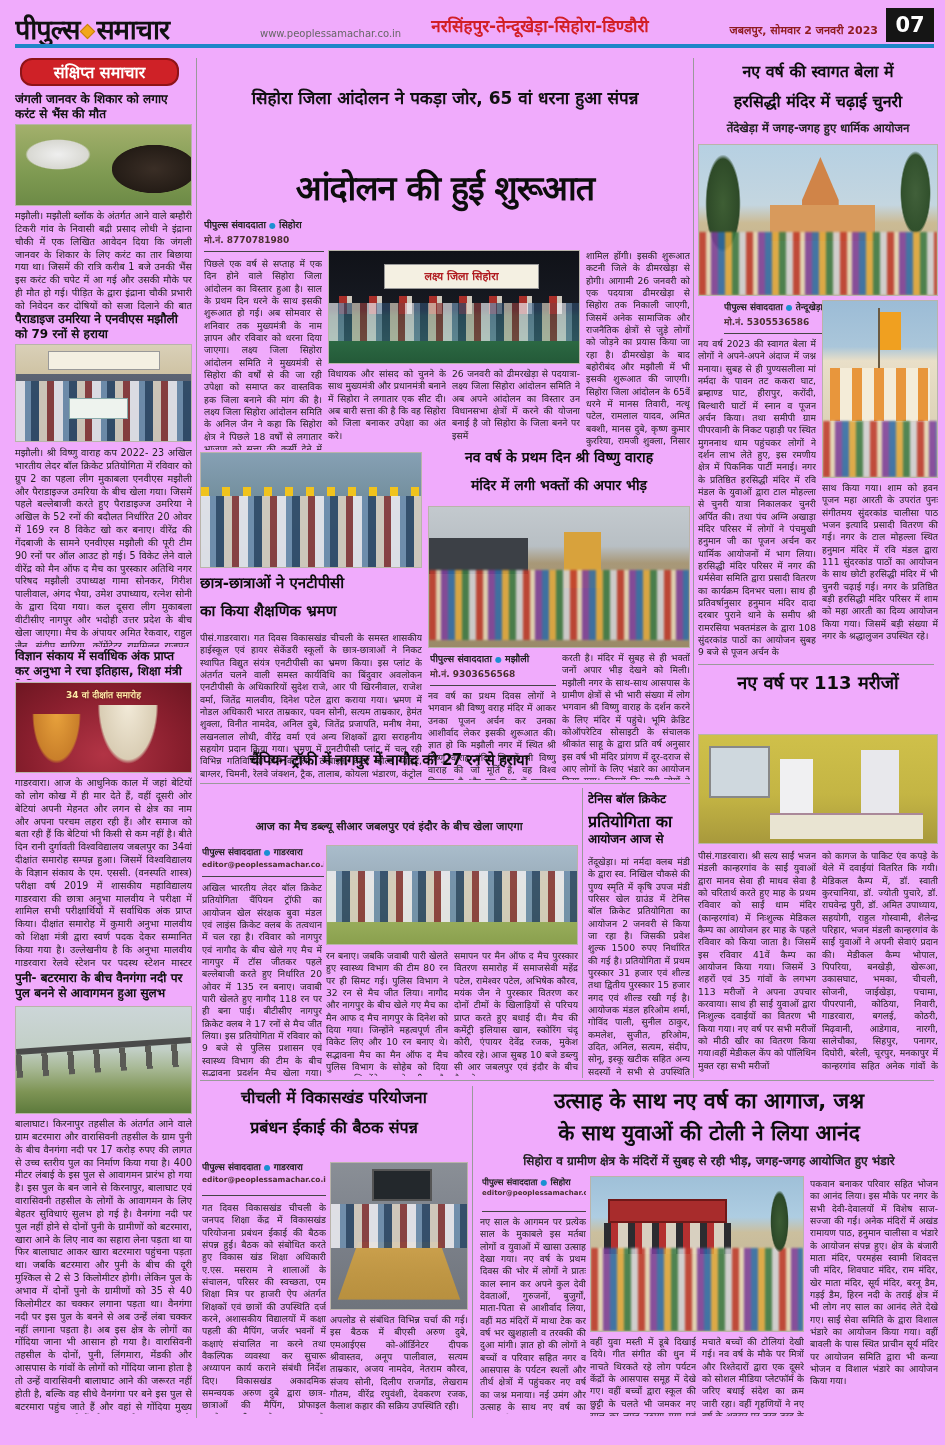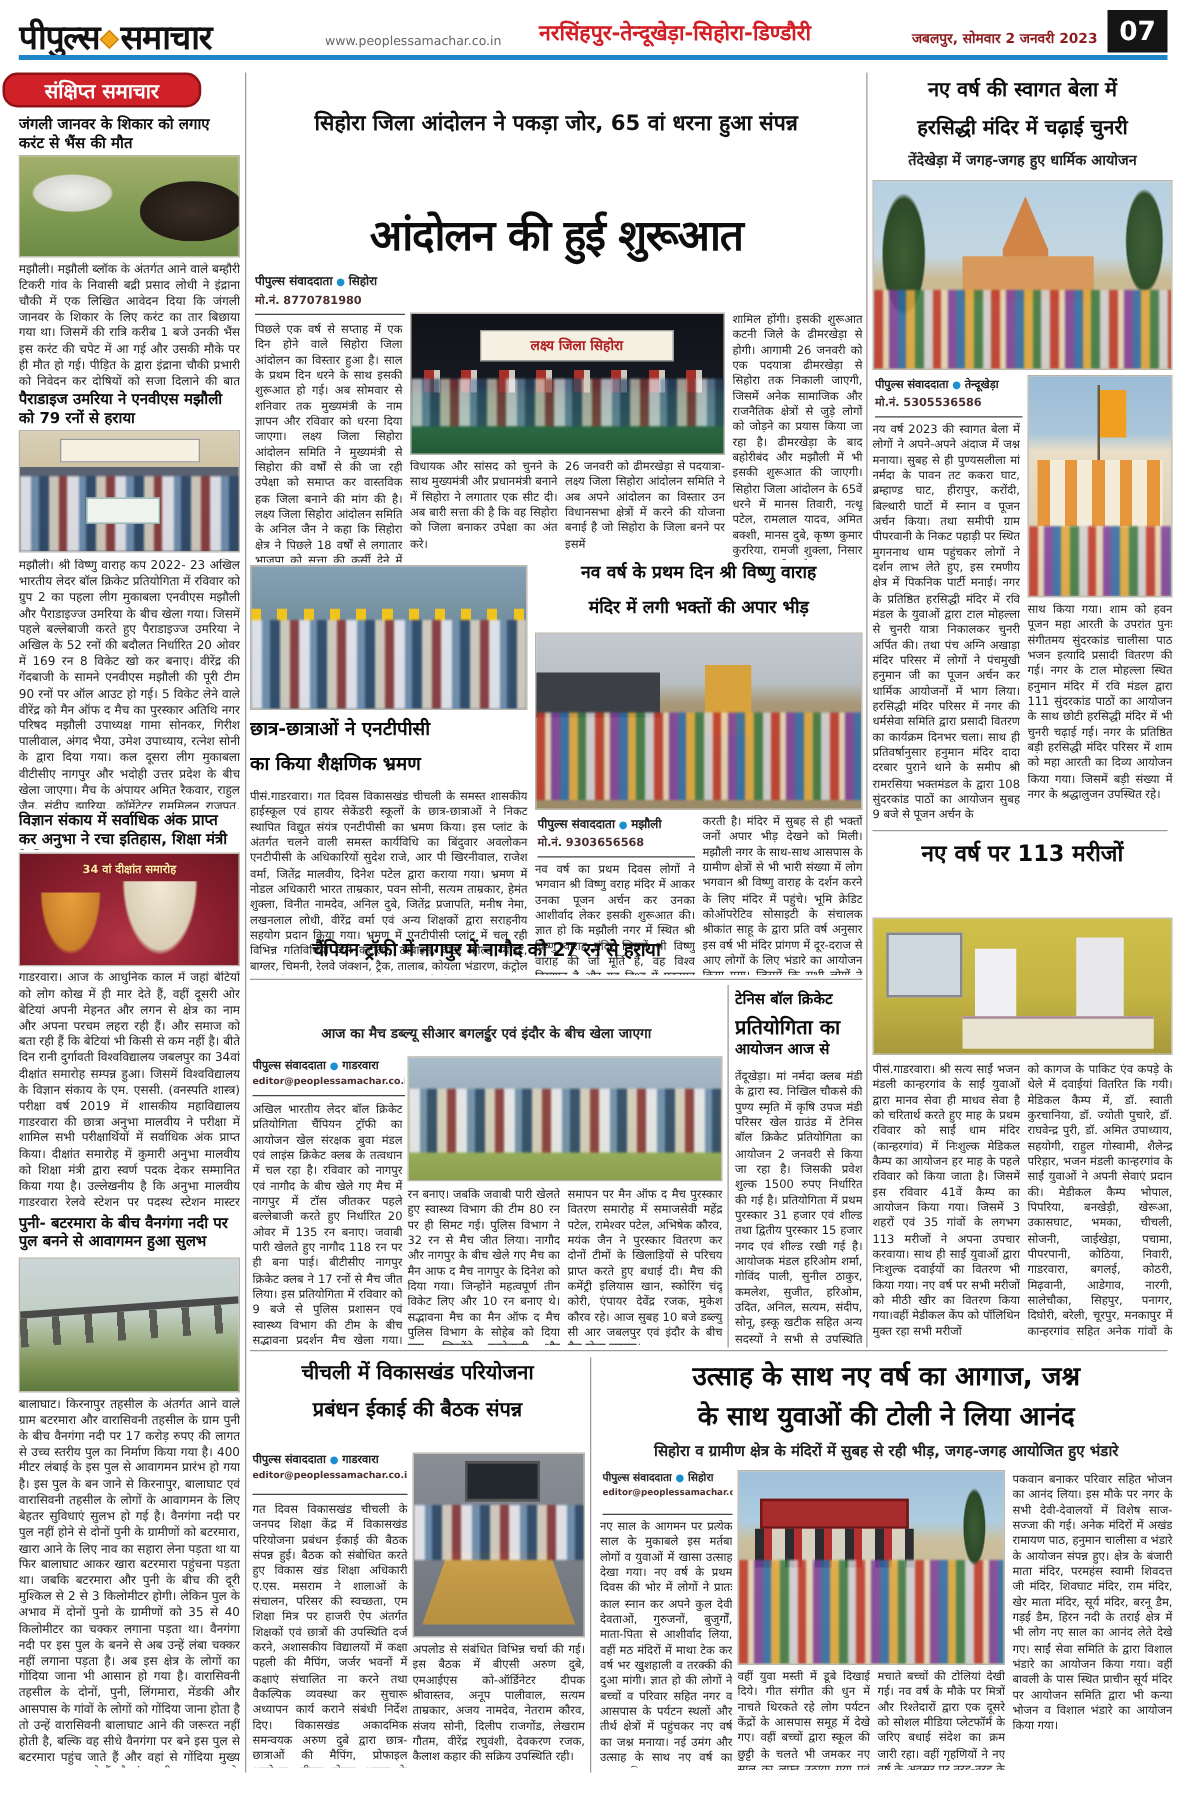--- a/index.html
+++ b/index.html
@@ -1,19 +1,19 @@
 <!DOCTYPE html>
 <html><head>
 <meta charset="utf-8">
 <style>
   * { box-sizing: border-box; margin: 0; padding: 0; }
   html,body { background:#e9e9e9; }
   #page {
     position: relative; width: 945px; height: 1445px; margin: 0 auto;
-    background: #ffffff; overflow: hidden;
+    background: #f0abfc; overflow: hidden;
     font-family: "DejaVu Sans", sans-serif; color:#1c1c1c;
   }
   .abs { position: absolute; overflow: hidden; }
   
   .masthead { font-weight: bold; font-size: 27px; letter-spacing: -1px; color:#111; white-space: nowrap; }
   .diamond { display:inline-block; width:11px; height:11px; background:#f2a71b; transform: rotate(45deg); margin:0 3px 2px 3px; border:1px solid #c77f10; }
   .website { font-size: 10px; color:#666; }
   .regions { font-size: 17px; font-weight: bold; color:#d21f26; text-align:center; white-space:nowrap; }
   .dateline { font-size: 11px; font-weight: bold; color:#8e1b1e; text-align:right; white-space:nowrap; }
   .pagebox { background:#151515; color:#fff; font-size:21px; font-weight:bold; text-align:center; line-height:34px; }
@@ -61,21 +61,21 @@
   <div class="abs blueline" style="left:15px; top:44px; width:919px; height:4px;"></div>
 
   <div class="abs vrule" style="left:196px; top:58px; height:1360px;"></div>
   <div class="abs vrule" style="left:693px; top:58px; height:1020px;"></div>
   <div class="abs vrule" style="left:582px; top:788px; height:290px;"></div>
   <div class="abs vrule" style="left:472px; top:1086px; height:332px;"></div>
   <div class="abs hrule" style="left:200px; top:783px; width:490px;"></div>
   <div class="abs hrule" style="left:200px; top:1080px; width:734px;"></div>
   <div class="abs hrule" style="left:698px; top:664px; width:236px;"></div>
 
-  <div class="abs side-title" style="left:2px; top:58px; width:159px; height:28px;border-radius:12px;">संक्षिप्त समाचार</div>
+  <div class="abs side-title" style="left:20px; top:58px; width:159px; height:28px;border-radius:12px;">संक्षिप्त समाचार</div>
 
   <div class="abs side-head" style="left:15px; top:92px; width:177px; height:30px;">जंगली जानवर के शिकार को लगाए करंट से भैंस की मौत</div>
   <div class="photo" style="left:15px; top:124px; width:177px; height:82px; background:linear-gradient(180deg,#a3b06c 0%,#7f9a52 60%,#6d8a46 100%);">
     <div style="position:absolute; left:55%; top:25%; width:48%; height:60%; background:radial-gradient(ellipse at center,#3a2e26 0%,#241c16 70%, transparent 72%);"></div>
     <div style="position:absolute; left:5%; top:18%; width:38%; height:38%; background:radial-gradient(ellipse at center,#efefef 0%,#d8d8d2 65%, transparent 70%);"></div>
   </div>
   <div class="abs body-txt" style="left:15px; top:210px; width:177px; height:100px; font-size:9.6px;">मझौली। मझौली ब्लॉक के अंतर्गत आने वाले बम्हौरी टिकरी गांव के निवासी बद्री प्रसाद लोधी ने इंद्राना चौकी में एक लिखित आवेदन दिया कि जंगली जानवर के शिकार के लिए करंट का तार बिछाया गया था। जिसमें की रात्रि करीब 1 बजे उनकी भैंस इस करंट की चपेट में आ गई और उसकी मौके पर ही मौत हो गई। पीड़ित के द्वारा इंद्राना चौकी प्रभारी को निवेदन कर दोषियों को सजा दिलाने की बात कही गई है।</div>
 
   <div class="abs side-head" style="left:15px; top:312px; width:177px; height:30px;">पैराडाइज उमरिया ने एनवीएस मझौली को 79 रनों से हराया</div>
   <div class="photo" style="left:15px; top:344px; width:177px; height:98px; background:linear-gradient(180deg,#d9d0b8 0%,#cfc3a4 30%,#5c6474 30%,#49505e 100%);">
@@ -134,21 +134,21 @@
     <div class="crowdstrip" style="top:45%; height:50%;"></div>
   </div>
   <div class="abs byline" style="left:430px; top:652px; width:126px; height:34px;">
     <div class="bl-row"><span>पीपुल्स संवाददाता</span><span class="bl-dot"></span><span>मझौली</span></div>
     <div class="bl-contact">मो.नं. 9303656568</div>
   </div>
   <div class="abs body-txt" style="left:428px; top:690px; width:128px; height:90px;">नव वर्ष का प्रथम दिवस लोगों ने भगवान श्री विष्णु वराह मंदिर में आकर उनका पूजन अर्चन कर उनका आशीर्वाद लेकर इसकी शुरूआत की। ज्ञात हो कि मझौली नगर में स्थित श्री विष्णु वाराह मंदिर जिसमें श्री विष्णु वाराह की जो मूर्ति है, वह विश्व विख्यात है और यह विश्व में एकमात्र ऐसी मूर्ति है जो सभी को अपनी ओर आकर्षित</div>
   <div class="abs body-txt" style="left:562px; top:652px; width:128px; height:128px;">करती है। मंदिर में सुबह से ही भक्तों जनों अपार भीड़ देखने को मिली। मझौली नगर के साथ-साथ आसपास के ग्रामीण क्षेत्रों से भी भारी संख्या में लोग भगवान श्री विष्णु वाराह के दर्शन करने के लिए मंदिर में पहुंचे। भूमि क्रेडिट कोऑपरेटिव सोसाइटी के संचालक श्रीकांत साहू के द्वारा प्रति वर्ष अनुसार इस वर्ष भी मंदिर प्रांगण में दूर-दराज से आए लोगों के लिए भंडारे का आयोजन किया गया। जिसमें कि सभी लोगों ने भंडारे का प्रसाद ग्रहण किया।</div>
 
   <div class="abs head-lg" style="left:200px; top:749px; width:378px; height:26px; font-size:15px; letter-spacing:-0.5px;">चैंपियन ट्रॉफी में नागपुर में नागौद को 27 रन से हराया</div>
-  <div class="abs subhead" style="left:200px; top:818px; width:378px; height:22px; font-size:11px;">आज का मैच डब्ल्यू सीआर बगलईुर एवं इंदौर के बीच खेला जाएगा</div>
+  <div class="abs subhead" style="left:200px; top:818px; width:378px; height:22px; font-size:11px;">आज का मैच डब्ल्यू सीआर जबलपुर एवं इंदौर के बीच खेला जाएगा</div>
   <div class="abs byline" style="left:202px; top:845px; width:122px; height:32px;">
     <div class="bl-row" style="font-size:9px;"><span>पीपुल्स संवाददाता</span><span class="bl-dot"></span><span>गाडरवारा</span></div>
     <div class="bl-contact" style="font-size:7.5px;">editor@peoplessamachar.co.in</div>
   </div>
   <div class="photo" style="left:326px; top:845px; width:252px; height:100px; background:linear-gradient(180deg,#a9bccb 0%,#9fb2c0 24%,#b8c583 36%,#9cb05e 70%,#8aa04e 100%);">
     <div class="figstrip" style="top:26%; height:52%;"></div>
   </div>
   <div class="abs body-txt" style="left:202px; top:882px; width:120px; height:194px;">अखिल भारतीय लेदर बॉल क्रिकेट प्रतियोगिता चैंपियन ट्रॉफी का आयोजन खेल संरक्षक बुवा मंडल एवं लाइंस क्रिकेट क्लब के तत्वधान में चल रहा है। रविवार को नागपुर एवं नागौद के बीच खेले गए मैच में नागपुर में टॉस जीतकर पहले बल्लेबाजी करते हुए निर्धारित 20 ओवर में 135 रन बनाए। जवाबी पारी खेलते हुए नागौद 118 रन पर ही बना पाई। बीटीसीए नागपुर क्रिकेट क्लब ने 17 रनों से मैच जीत लिया। इस प्रतियोगिता में रविवार को 9 बजे से पुलिस प्रशासन एवं स्वास्थ्य विभाग की टीम के बीच सद्भावना प्रदर्शन मैच खेला गया। जिसमें निर्धारित 10 ओवर के मैच में पुलिस विभाग की टीम ने पहले बल्लेबाजी करते हुए 112</div>
   <div class="abs body-txt" style="left:326px; top:950px; width:122px; height:126px;">रन बनाए। जबकि जवाबी पारी खेलते हुए स्वास्थ्य विभाग की टीम 80 रन पर ही सिमट गई। पुलिस विभाग ने 32 रन से मैच जीत लिया। नागौद और नागपुर के बीच खेले गए मैच का मैन आफ द मैच नागपुर के दिनेश को दिया गया। जिन्होंने महत्वपूर्ण तीन विकेट लिए और 10 रन बनाए थे। सद्भावना मैच का मैन ऑफ द मैच पुलिस विभाग के सोहेब को दिया गया, जिन्होंने बल्लेबाजी और गेंदबाजी में शानदार प्रदर्शन किया था।</div>
   <div class="abs body-txt" style="left:454px; top:950px; width:124px; height:126px;">समापन पर मैन ऑफ द मैच पुरस्कार वितरण समारोह में समाजसेवी महेंद्र पटेल, रामेश्वर पटेल, अभिषेक कौरव, मयंक जैन ने पुरस्कार वितरण कर दोनों टीमों के खिलाड़ियों से परिचय प्राप्त करते हुए बधाई दी। मैच की कमेंट्री इलियास खान, स्कोरिंग चंदू कोरी, एंपायर देवेंद्र रजक, मुकेश कौरव रहे। आज सुबह 10 बजे डब्ल्यु सी आर जबलपुर एवं इंदौर के बीच मैच खेला जाएगा।</div>
@@ -161,21 +161,21 @@
   <div class="abs head-lg" style="left:698px; top:60px; width:240px; height:28px; font-size:16px;">नए वर्ष की स्वागत बेला में</div>
   <div class="abs head-lg" style="left:698px; top:90px; width:240px; height:28px; font-size:16px;">हरसिद्धी मंदिर में चढ़ाई चुनरी</div>
   <div class="abs subhead" style="left:698px; top:120px; width:240px; height:20px; font-size:11.5px;">तेंदेखेड़ा में जगह-जगह हुए धार्मिक आयोजन</div>
   <div class="photo" style="left:698px; top:144px; width:240px; height:152px; background:linear-gradient(180deg,#b6d0e2 0%,#c4d6e0 40%,#cbbb95 52%,#b8a57e 100%);">
     <div style="position:absolute; left:40%; top:8%; width:22%; height:52%; background:#d08448; clip-path:polygon(50% 0, 85% 55%, 85% 100%, 15% 100%, 15% 55%);"></div>
     <div style="position:absolute; left:30%; top:40%; width:44%; height:24%; background:#d89a5c;"></div>
     <div style="position:absolute; left:2%; top:4%; width:16%; height:70%; background:radial-gradient(ellipse at center,#3e5e34 0%,#2e4a28 60%, transparent 66%);"></div>
     <div style="position:absolute; right:2%; top:2%; width:14%; height:60%; background:radial-gradient(ellipse at center,#41603a 0%,#31502c 60%, transparent 66%);"></div>
     <div class="crowdstrip" style="top:58%; height:42%;"></div>
   </div>
-  <div class="abs byline" style="left:700px; top:300px; width:118px; height:34px;">
+  <div class="abs byline" style="left:724px; top:300px; width:118px; height:34px;">
     <div class="bl-row" style="font-size:9px;"><span>पीपुल्स संवाददाता</span><span class="bl-dot"></span><span>तेन्दूखेड़ा</span></div>
     <div class="bl-contact">मो.नं. 5305536586</div>
   </div>
   <div class="abs body-txt" style="left:698px; top:338px; width:118px; height:324px;">नय वर्ष 2023 की स्वागत बेला में लोगों ने अपने-अपने अंदाज में जश्न मनाया। सुबह से ही पुण्यसलीला मां नर्मदा के पावन तट ककरा घाट, ब्रम्हाण्ड घाट, हीरापुर, करोंदी, बिल्थारी घाटों में स्नान व पूजन अर्चन किया। तथा समीपी ग्राम पीपरवानी के निकट पहाड़ी पर स्थित मुगननाथ धाम पहुंचकर लोगों ने दर्शन लाभ लेते हुए, इस रमणीय क्षेत्र में पिकनिक पार्टी मनाई। नगर के प्रतिष्ठित हरसिद्धी मंदिर में रवि मंडल के युवाओं द्वारा टाल मोहल्ला से चुनरी यात्रा निकालकर चुनरी अर्पित की। तथा पंच अग्नि अखाड़ा मंदिर परिसर में लोगों ने पंचमुखी हनुमान जी का पूजन अर्चन कर धार्मिक आयोजनों में भाग लिया। हरसिद्धी मंदिर परिसर में नगर की धर्मसेवा समिति द्वारा प्रसादी वितरण का कार्यक्रम दिनभर चला। साथ ही प्रतिवर्षानुसार हनुमान मंदिर दादा दरबार पुराने थाने के समीप श्री रामरसिया भक्तमंडल के द्वारा 108 सुंदरकांड पाठों का आयोजन सुबह 9 बजे से पूजन अर्चन के</div>
   <div class="photo" style="left:822px; top:300px; width:116px; height:178px; background:linear-gradient(180deg,#9cbcd6 0%,#aac6da 26%,#e9dfc8 34%,#ddd2b8 70%,#bcae94 100%);">
     <div style="position:absolute; left:48%; top:4%; width:2px; height:46%; background:#6a5a42;"></div>
     <div style="position:absolute; left:50%; top:6%; width:18%; height:22%; background:#f0a020;"></div>
     <div style="position:absolute; left:6%; top:38%; width:88%; height:30%; background:repeating-linear-gradient(90deg,#e8963c 0 10px,#f4ecd8 10px 22px);"></div>
     <div class="crowdstrip" style="top:68%; height:32%;"></div>
   </div>

